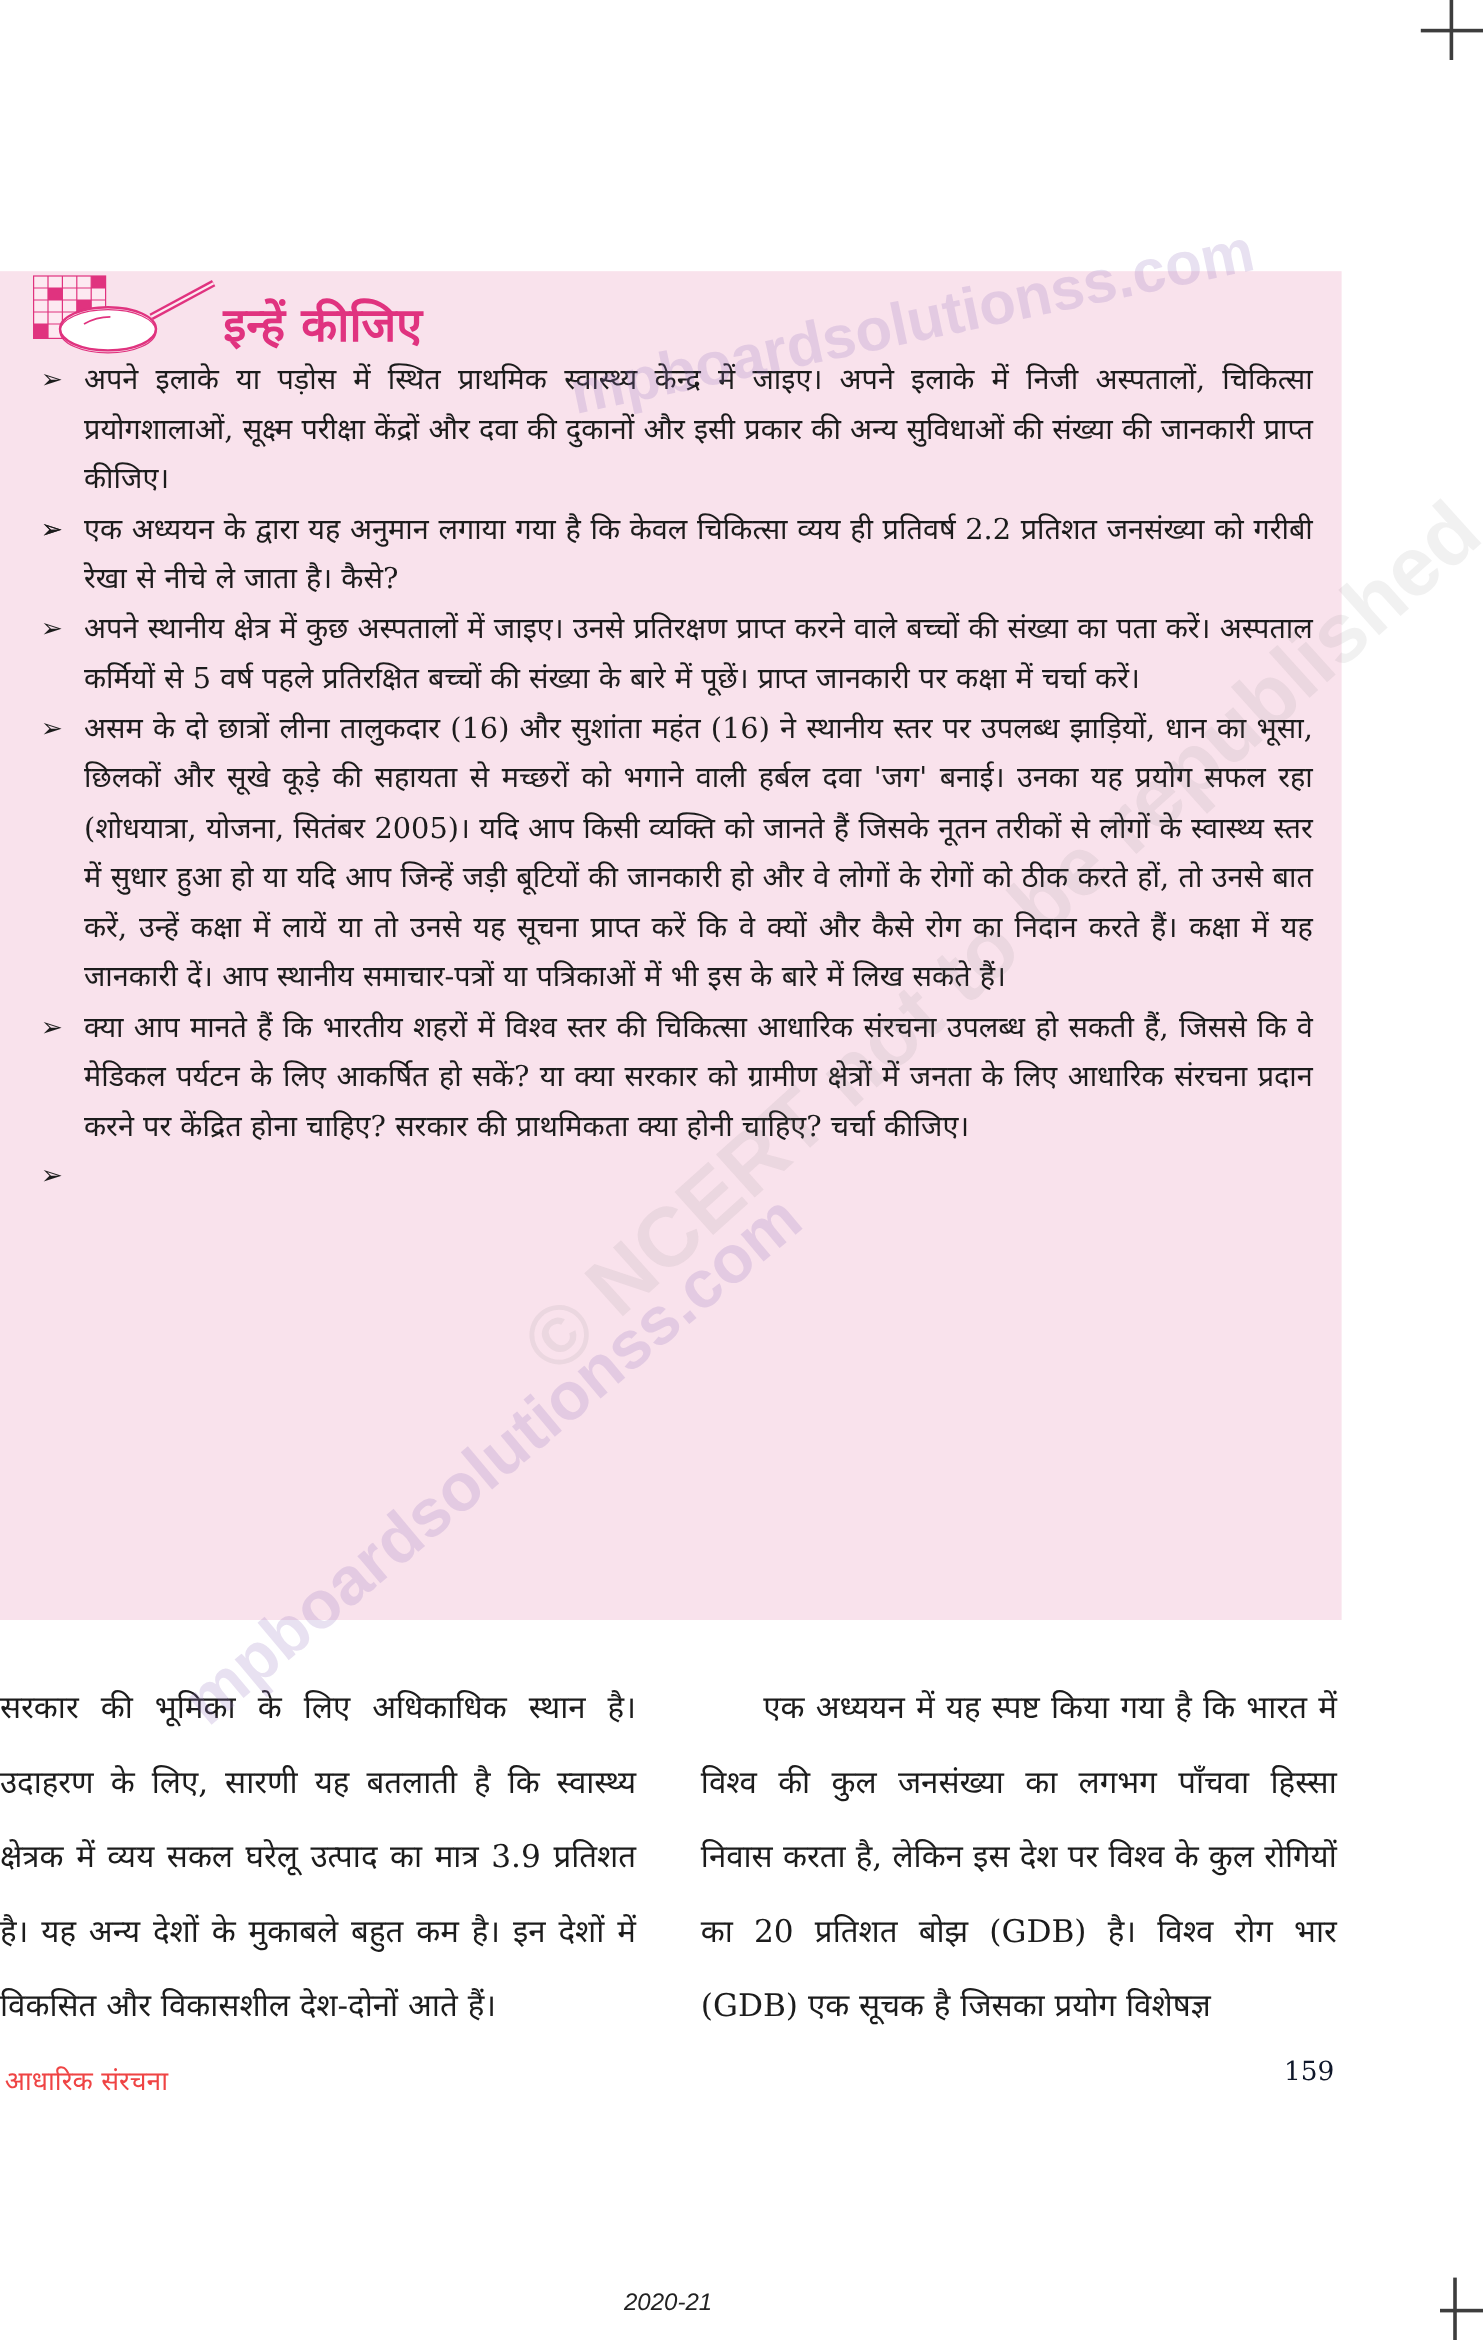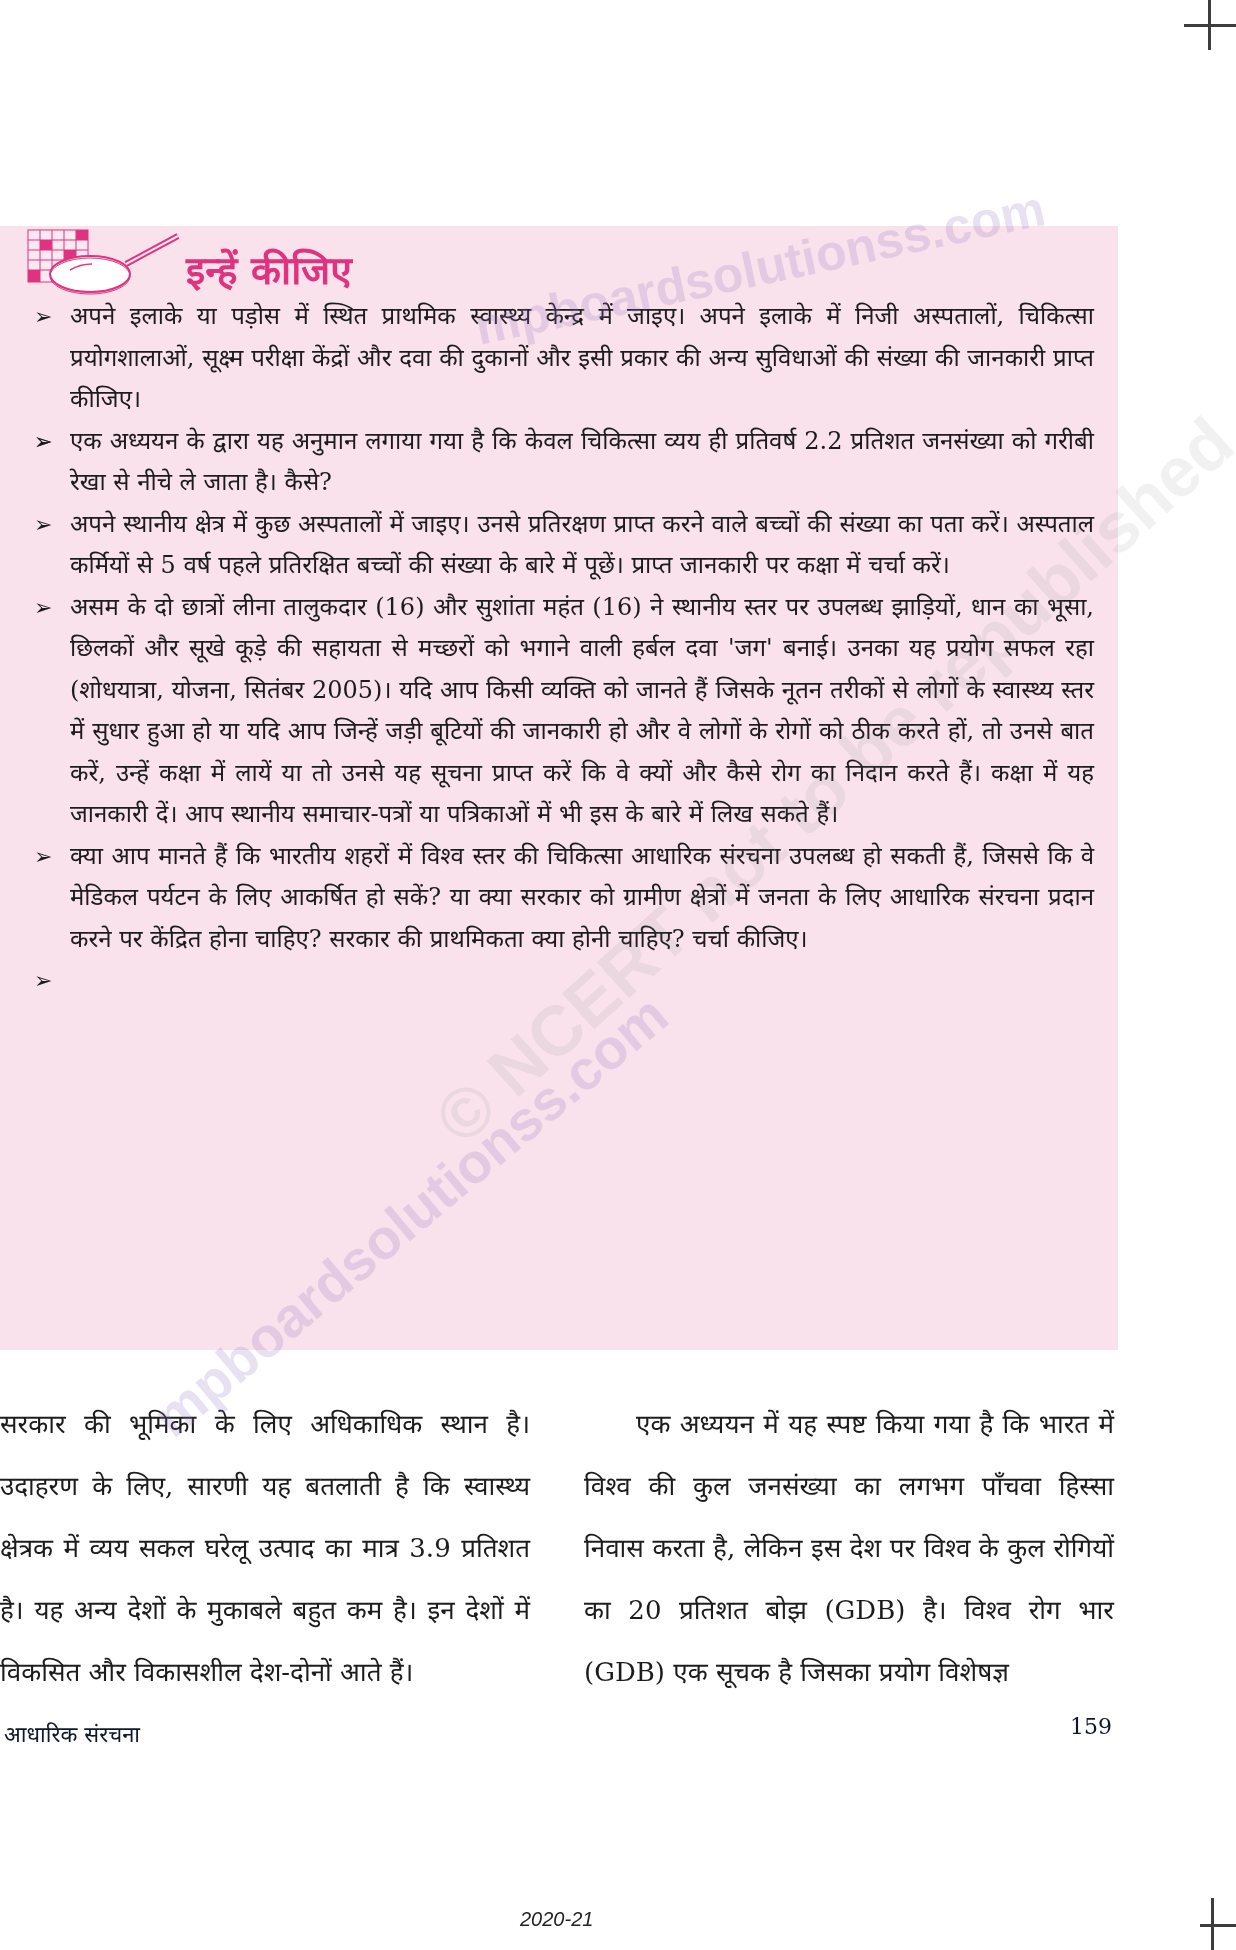--- a/index.html
+++ b/index.html
@@ -30,21 +30,21 @@
       position: absolute; left: 0; top: 0; font-size: 22px; color: #1c1c1c;
     }
     .body-col {
       position: absolute; top: 1393px; width: 530px;
       font-size: 26px; line-height: 62px; text-align: justify;
     }
     .body-col.left { left: 0; }
     .body-col.right { left: 584px; }
     .body-col p { margin: 0; }
     .body-col.right p { text-indent: 52px; }
-    .footer-title { position: absolute; left: 4px; top: 1718px; font-size: 22px; color: #0f172a; }
+    .footer-title { position: absolute; left: 4px; top: 1718px; font-size: 22px; color: #ef4444; }
     .page-number { position: absolute; left: 1070px; top: 1714px; font-size: 22px; color: #0f172a; }
     .year-label {
       position: absolute; left: 520px; top: 1908px;
       font-family: "Liberation Sans", sans-serif; font-size: 20px; color: #222; font-style: italic;
     }
     .watermark {
       position: absolute; font-family: "Liberation Sans", sans-serif; font-weight: bold;
       color: rgba(150,120,190,0.22); white-space: nowrap; pointer-events: none;
       transform-origin: left top;
     }

